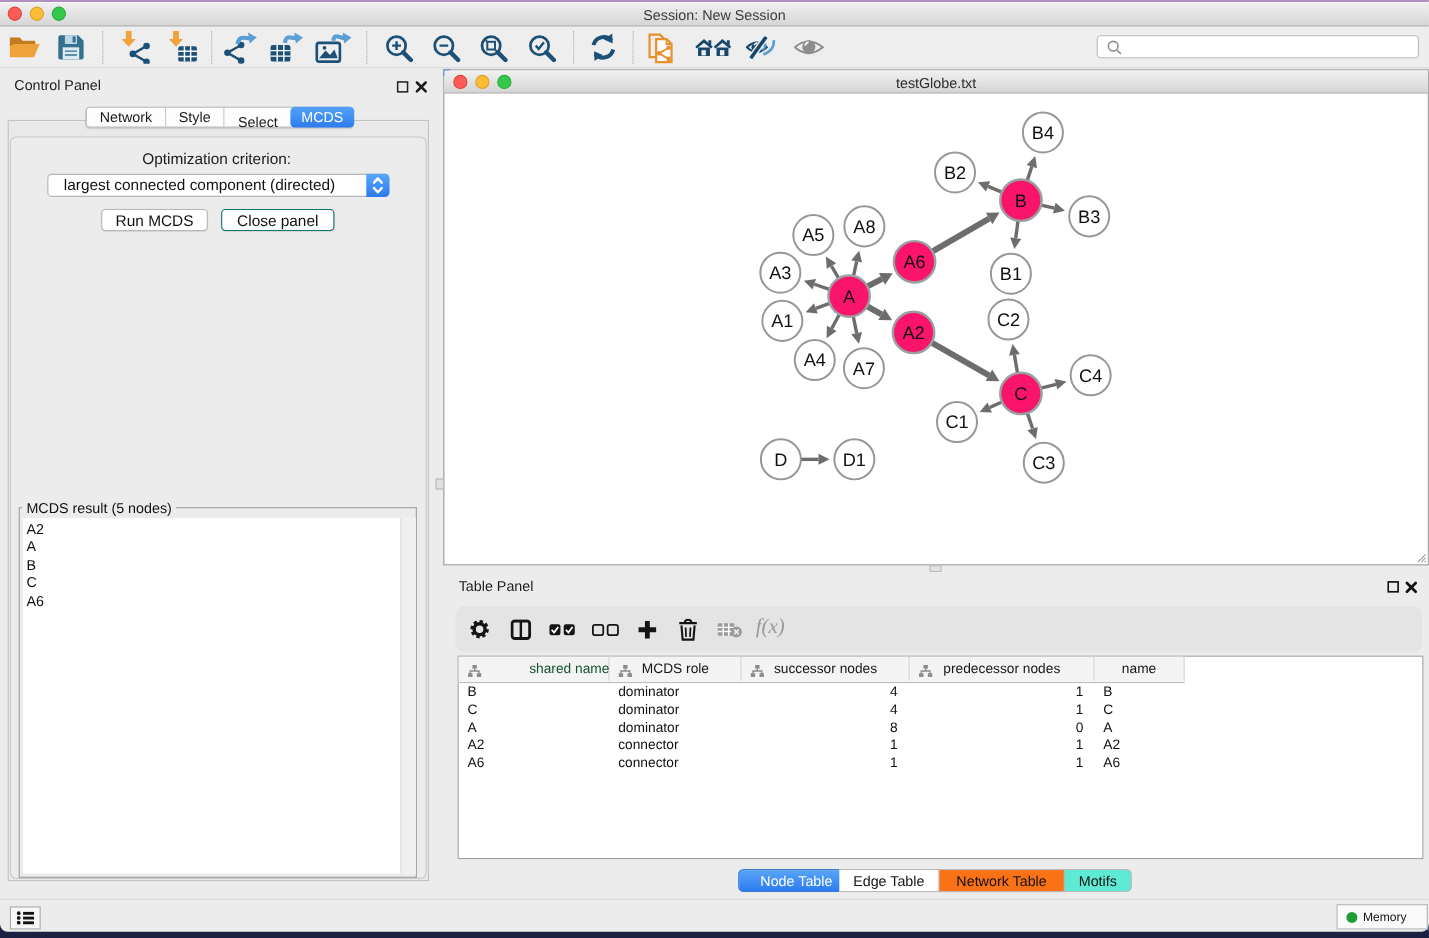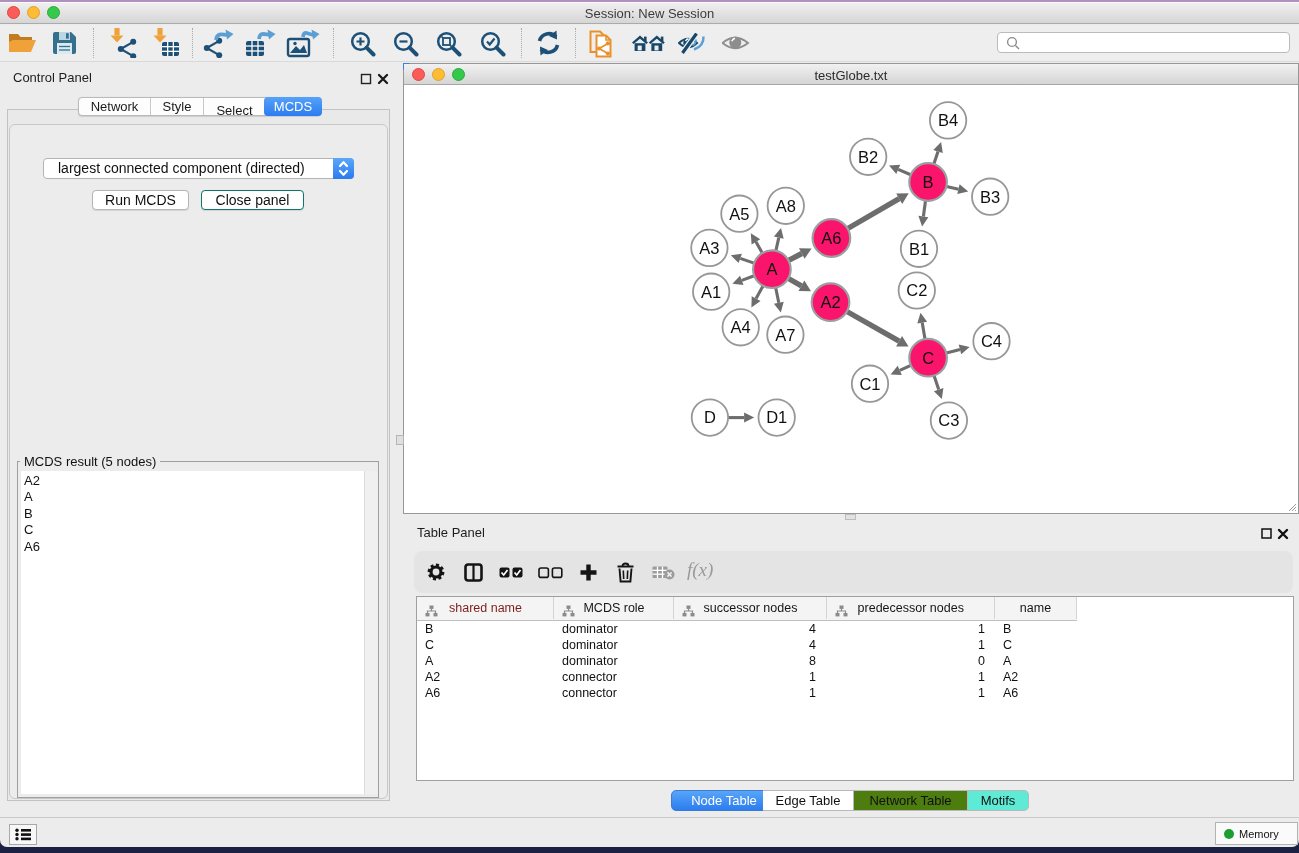--- a/index.html
+++ b/index.html
@@ -166,20 +166,21 @@
   <div class="abs" style="left:7px;top:47px;width:383px;height:692px;background:#e9e9e9;border:1px solid #c2c2c2"></div>
   <div class="abs" style="left:9px;top:62px;width:379px;height:675px;background:#ececec;border:1px solid #c8c8c8;border-radius:6px"></div>
 
   <div class="abs" style="left:78px;top:35px;width:243px;height:19px;background:#fdfdfd;border:1px solid #b9b9b9;border-radius:4px;box-shadow:0 .5px 1px rgba(0,0,0,.12)">
     <div class="abs" style="left:0;top:0;width:72px;height:17px;border-right:1px solid #c9c9c9;text-align:center;font-size:13px;color:#1b1b1b;line-height:17px">Network</div>
     <div class="abs" style="left:72px;top:0;width:53px;height:17px;border-right:1px solid #c9c9c9;text-align:center;font-size:13px;color:#1b1b1b;line-height:17px">Style</div>
     <div class="abs" style="left:125px;top:4px;width:61px;height:17px;text-align:center;font-size:13px;color:#1b1b1b;line-height:17px">Select</div>
     <div class="abs" style="left:185px;top:-1px;width:58px;height:19px;background:linear-gradient(#55a2f8,#2c7cf0);border-radius:4px;text-align:center;font-size:13px;color:#fff;line-height:19px">MCDS</div>
   </div>
 
+  <div class="abs" style="left:0;top:74px;width:394px;text-align:center;font-size:14px;color:#1a1a1a">Optimization criterion:</div>
 
   <div class="abs" style="left:43px;top:96px;width:311px;height:21px;background:#fff;border:1px solid #b4b4b4;border-radius:4px">
     <div class="abs" style="left:14px;top:0;font-size:14px;color:#111;line-height:19px">largest connected component (directed)</div>
     <div class="abs" style="right:-1px;top:-1px;width:21px;height:21px;background:linear-gradient(#5ba7f9,#2a7af0);border-radius:0 4px 4px 0">
       <svg width="21" height="21">
           <path d="M7 8 L10.5 4.2 L14 8" fill="none" stroke="#fff" stroke-width="2.2" stroke-linecap="round" stroke-linejoin="round"></path>
           <path d="M7 13 L10.5 16.8 L14 13" fill="none" stroke="#fff" stroke-width="2.2" stroke-linecap="round" stroke-linejoin="round"></path>
         </svg>
     </div>
   </div>
@@ -350,21 +351,21 @@
 
   <div class="abs" style="left:13px;top:82px;width:878px;height:185px;background:#fff;border:1px solid #a0a0a0">
     <div class="abs" id="thead" style="left:0;top:0;width:660px;height:24px;background:#f4f4f4;border-bottom:1px solid #bfbfbf">
         <div style="position:absolute;left:0px;top:0;width:137px;height:22px;border-right:1px solid #d4d4d4">
           <span style="position:absolute;left:8px;top:5px"><svg width="13" height="12" viewBox="0 0 13 12" style="vertical-align:-1px">
               <rect x="4.5" y="0.5" width="4" height="3.4" fill="#8b8b8b"></rect>
               <path d="M6.5 4 V6 M2.5 8 V6 H10.5 V8" fill="none" stroke="#8b8b8b" stroke-width="1.2"></path>
               <rect x="0.5" y="8" width="4" height="3.4" fill="#8b8b8b"></rect>
               <rect x="8.5" y="8" width="4" height="3.4" fill="#8b8b8b"></rect>
             </svg></span>
-          <div style="position:absolute;left:0;width:137px;top:4px;text-align:center;font-size:12.5px;color:#7f1d1d">shared name</div>
+          <div style="position:absolute;left:0;width:137px;top:4px;text-align:right;font-size:12.5px;color:#14532d">shared name</div>
         </div>
         <div style="position:absolute;left:137px;top:0;width:120px;height:22px;border-right:1px solid #d4d4d4">
           <span style="position:absolute;left:8px;top:5px"><svg width="13" height="12" viewBox="0 0 13 12" style="vertical-align:-1px">
               <rect x="4.5" y="0.5" width="4" height="3.4" fill="#8b8b8b"></rect>
               <path d="M6.5 4 V6 M2.5 8 V6 H10.5 V8" fill="none" stroke="#8b8b8b" stroke-width="1.2"></path>
               <rect x="0.5" y="8" width="4" height="3.4" fill="#8b8b8b"></rect>
               <rect x="8.5" y="8" width="4" height="3.4" fill="#8b8b8b"></rect>
             </svg></span>
           <div style="position:absolute;left:0;width:120px;top:4px;text-align:center;font-size:12.5px;color:#161616">MCDS role</div>
         </div>
@@ -414,21 +415,21 @@
         <div style="position:absolute;left:8px;top:89px;font-size:12.5px;color:#111">A6</div>
         <div style="position:absolute;left:145px;top:89px;font-size:12.5px;color:#111">connector</div>
         <div style="position:absolute;left:299px;top:89px;width:100px;text-align:right;font-size:12.5px;color:#111">1</div>
         <div style="position:absolute;left:468px;top:89px;width:100px;text-align:right;font-size:12.5px;color:#111">1</div>
         <div style="position:absolute;left:586px;top:89px;font-size:12.5px;color:#111">A6</div>
       </div>
   </div>
 
   <div class="abs" style="left:268px;top:276px;width:106px;height:21px;background:linear-gradient(#59a5f8,#2b7cf0);border:1px solid #3c7cd0;border-radius:5px 0 0 5px;text-align:center;font-size:13px;color:#fff;line-height:20px">Node Table</div>
   <div class="abs" style="left:360px;top:276px;width:91px;height:21px;background:#fff;border:1px solid #b9b9b9;border-left:none;text-align:center;font-size:13px;color:#111;line-height:20px">Edge Table</div>
-  <div class="abs" style="left:451px;top:276px;width:114px;height:21px;background:#4d7c0f;border:1px solid #b9b9b9;border-left:none;text-align:center;font-size:13px;color:#111;line-height:20px">Network Table</div>
+  <div class="abs" style="left:451px;top:276px;width:114px;height:21px;background:#f97316;border:1px solid #b9b9b9;border-left:none;text-align:center;font-size:13px;color:#111;line-height:20px">Network Table</div>
   <div class="abs" style="left:565px;top:276px;width:61px;height:21px;background:#5eead4;border:1px solid #b9b9b9;border-left:none;border-radius:0 5px 5px 0;text-align:center;font-size:13px;color:#111;line-height:20px">Motifs</div>
 </div>
 
 <div class="abs" style="left:0;top:840px;width:1299px;height:13px;background:#1a2142"></div>
 
 <div class="abs" style="left:0;top:817px;width:1299px;height:30px;background:#ececec;border-top:1px solid #c9c9c9;border-radius:0 0 7px 7px"></div>
 <div class="abs" style="left:9px;top:824px;width:28px;height:21px;background:#f7f7f7;border:1px solid #a8a8a8">
   <svg width="16" height="13" style="position:absolute;left:5px;top:3px">
     <circle cx="2" cy="2.2" r="1.7" fill="#111"></circle>
       <rect x="6" y="1" width="10" height="2.6" fill="#111"></rect>

